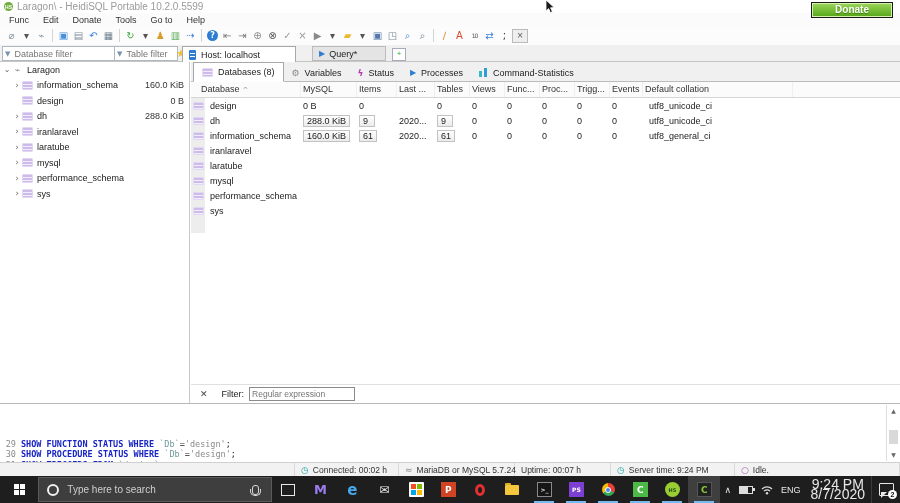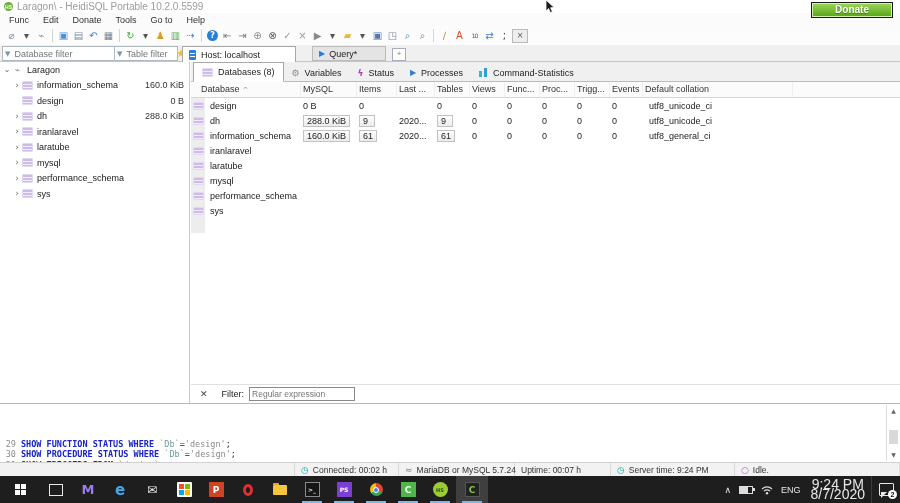--- a/index.html
+++ b/index.html
@@ -585,20 +585,25 @@
 
   <div class="taskbar">
     <div class="start">
       <span class="winlogo">
           <span></span>
           <span></span>
           <span></span>
           <span></span>
         </span>
     </div>
+    <div class="searchbox">
+      <span class="cortana"></span>
+      <span class="searchtext">Type here to search</span>
+      <span class="mic"></span>
+    </div>
     <div style="display:flex;">
         <div class="tbicon">
           <span class="tv"></span>
         </div>
         <div class="tbicon">
           <span class="appglyph g" style="color: rgb(155, 123, 240); font-size: 13px;">M</span>
         </div>
         <div class="tbicon">
           <span class="appglyph g" style="color: rgb(70, 166, 232); font-size: 15px;">e</span>
         </div>

